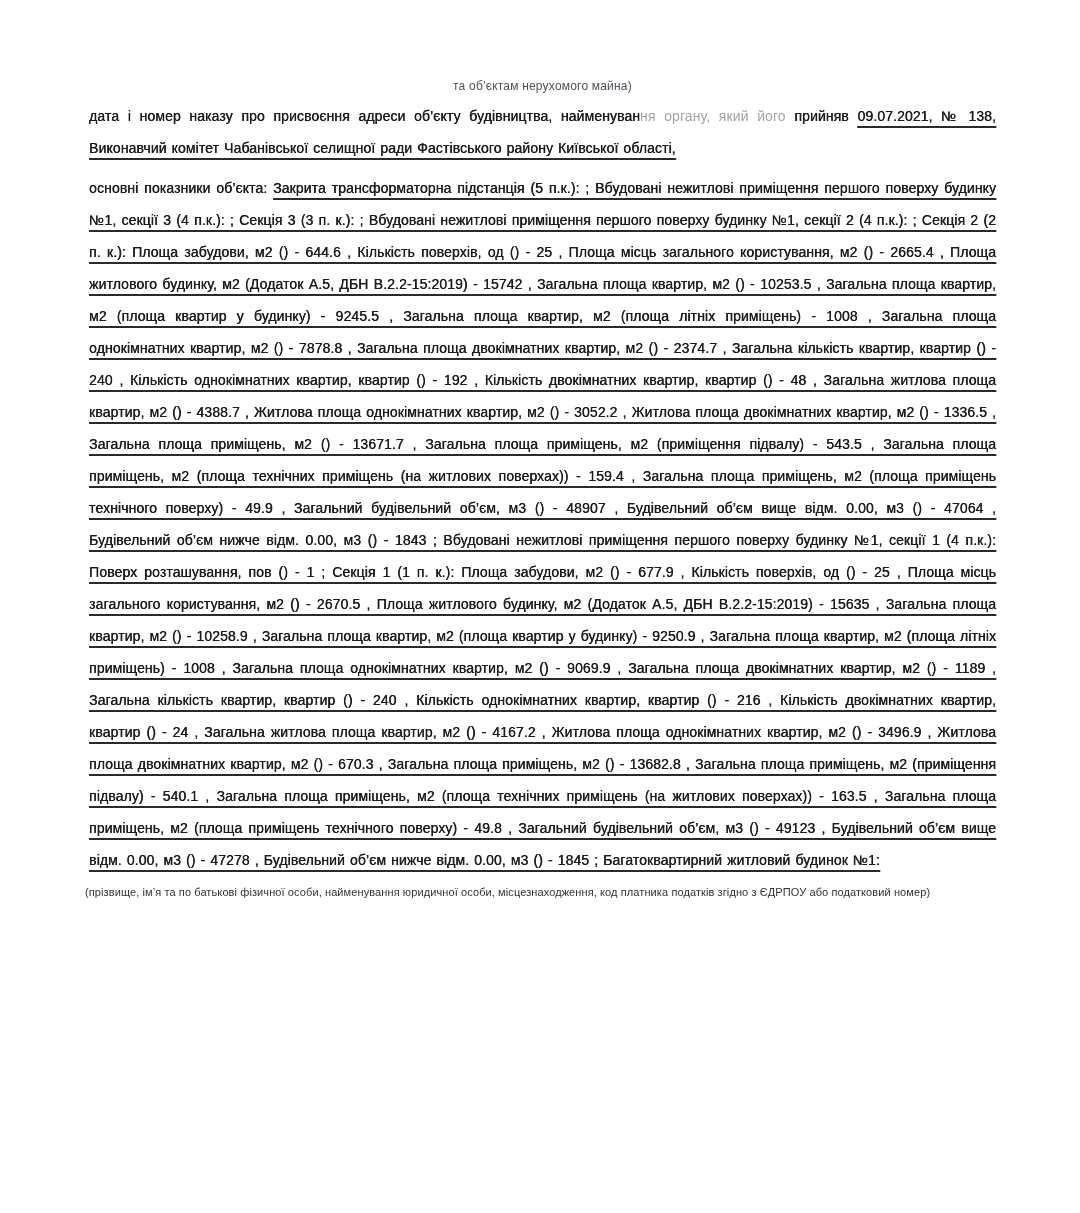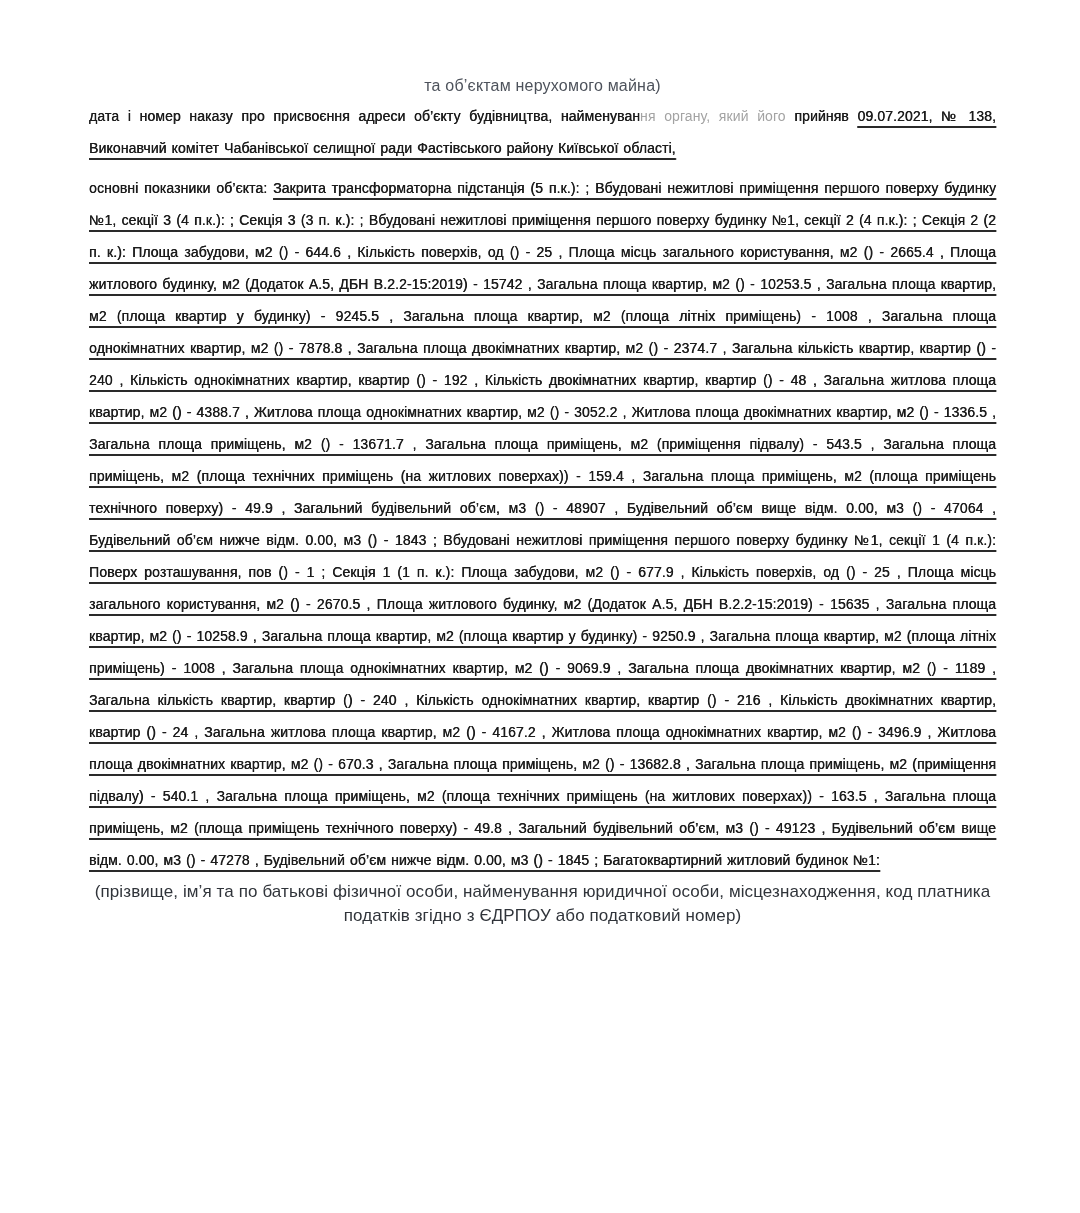--- a/index.html
+++ b/index.html
@@ -21,21 +21,21 @@
     background: #ffffff;
   }
   .doc {
     position: absolute;
     top: 78px;
     left: 85px;
     right: 80px;
   }
   .form-note-top {
     text-align: center;
-    font-size: 16px;
+    font-size: 12px;
     line-height: 16px;
     color: #4d525b;
     letter-spacing: 0.2px;
     margin: 0 0 6px 0;
   }
   p.para {
     margin: 4px;
     font-size: 14px;
     line-height: 32px;
     text-align: justify;
@@ -49,22 +49,21 @@
     text-decoration: underline;
     text-decoration-thickness: 1.6px;
     text-underline-offset: 5px;
     text-decoration-color: #2a2a2a;
   }
   .faded {
     color: #a3a3a3;
     text-shadow: none;
   }
   .footnote {
-    text-align: center;
-    font-size: 17px;
+    font-size: 11px;
     line-height: 24px;
     color: #30343a;
     letter-spacing: 0.1px;
   }
 </style>
 </head>
 <body>
 
 <div class="page">
   <div class="doc">

